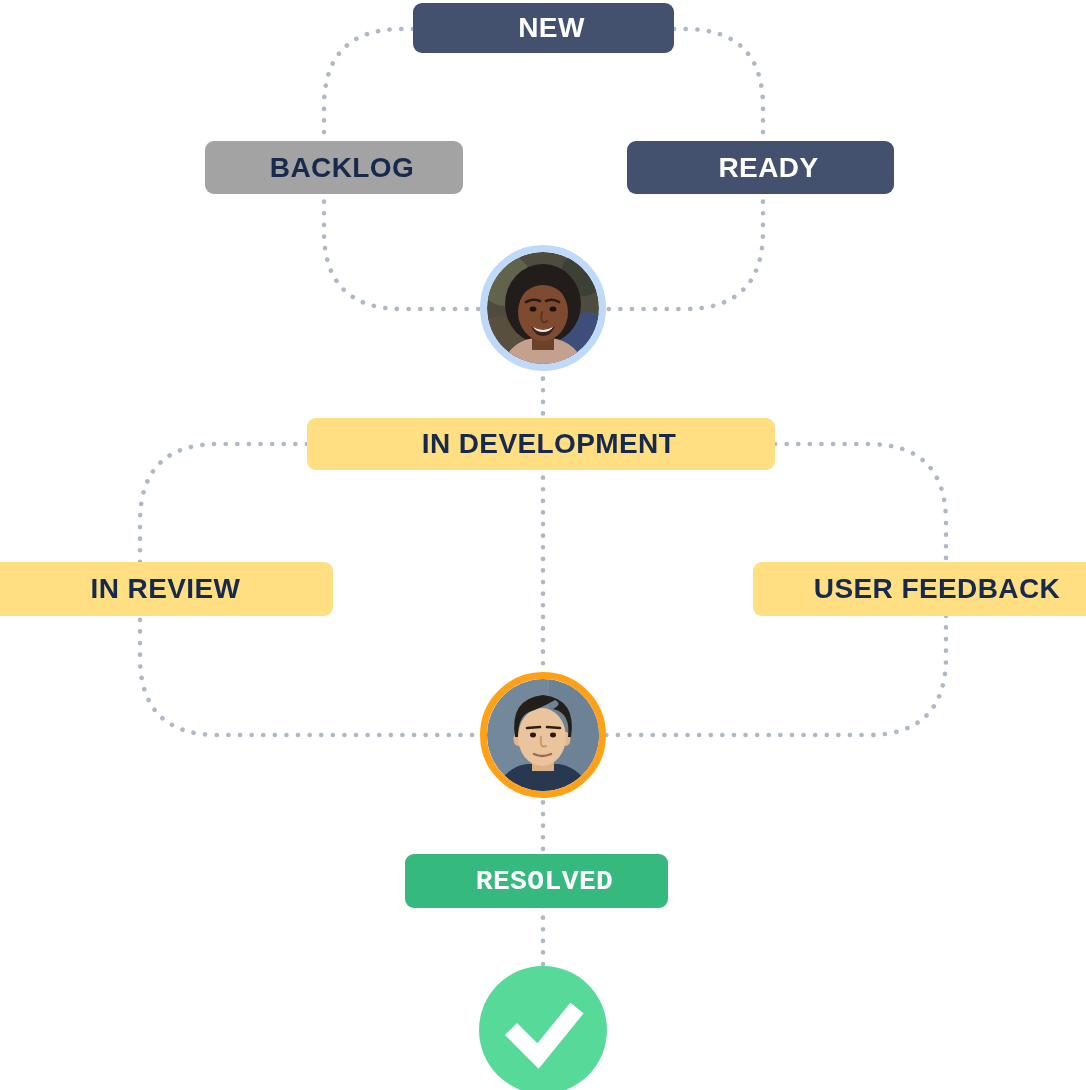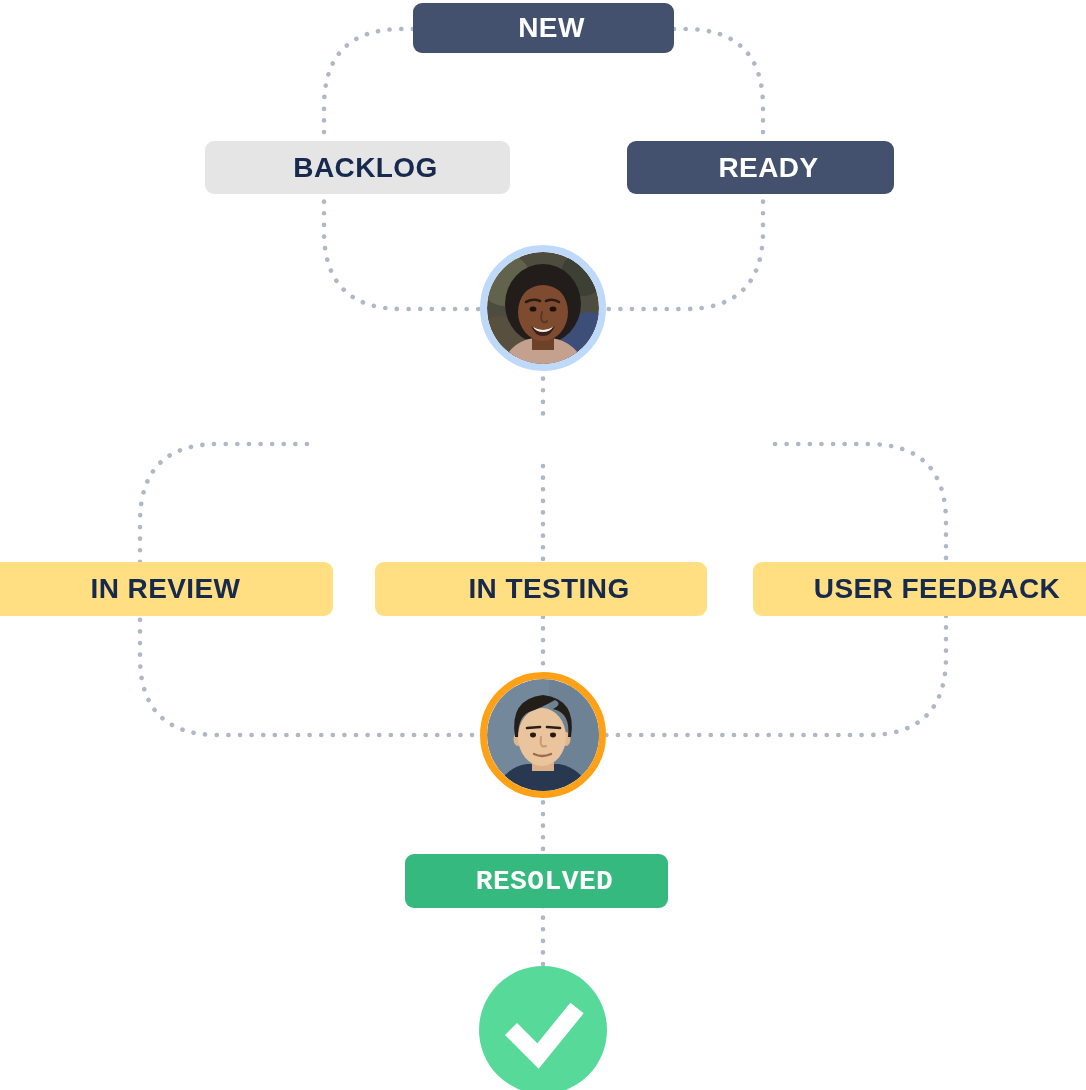--- a/index.html
+++ b/index.html
@@ -59,28 +59,28 @@
     <path d="M 674 29 L 685 29 Q 763 29 763 107 L 763 231 Q 763 309 685 309 L 602 309" stroke="#AFB8C6"></path>
     <path d="M 543 309 L 543 420" stroke="#AFB8C6"></path>
     <path d="M 307 444 L 218 444 Q 140 444 140 522 L 140 657 Q 140 735 218 735 L 484 735" stroke="#AFB8C6"></path>
     <path d="M 775 444 L 868 444 Q 946 444 946 522 L 946 657 Q 946 735 868 735 L 602 735" stroke="#AFB8C6"></path>
     <path d="M 543 466 L 543 855" stroke="#AFB8C6"></path>
     <path d="M 543 906 L 543 968" stroke="#AFB8C6"></path>
   </svg>
 
   <div class="badge" style="left: 413px; top: 3px; width: 261px; height: 50px; background: rgb(67, 81, 110); color: rgb(255, 255, 255);">NEW</div>
 
-  <div class="badge" style="left: 205px; top: 141px; width: 305px; height: 53px; background: #e5e5e5; color: rgb(23, 41, 77);">BACKLOG</div>
+  <div class="badge" style="left: 205px; top: 141px; width: 258px; height: 53px; background: #a3a3a3; color: rgb(23, 41, 77);">BACKLOG</div>
 
   <div class="badge" style="left: 618px; top: 141px; width: 267px; height: 53px; background: rgb(67, 81, 110); color: rgb(255, 255, 255); margin-left: 9px;">READY</div>
 
+  <div class="badge" style="left: 307px; top: 418px; width: 468px; height: 52px; background: rgb(255, 223, 130); color: rgb(23, 41, 77);">IN DEVELOPMENT</div>
 
   <div class="badge" style="left: -18px; top: 562px; width: 351px; height: 54px; background: rgb(255, 223, 130); color: rgb(23, 41, 77);">IN REVIEW</div>
 
-  <div class="badge" style="left: 375px; top: 562px; width: 332px; height: 54px; background: rgb(255, 223, 130); color: rgb(23, 41, 77);">IN TESTING</div>
 
   <div class="badge" style="left: 753px; top: 562px; width: 352px; height: 54px; background: rgb(255, 223, 130); color: rgb(23, 41, 77);">USER FEEDBACK</div>
 
   <div class="badge" style="left: 405px; top: 854px; width: 263px; height: 54px; background: rgb(53, 185, 127); color: rgb(255, 255, 255); font-family: Liberation Mono, monospace;">RESOLVED</div>
 
   <div class="avatar" style="left: 480px; top: 245px; border-color: rgb(190, 217, 249);">
     <svg viewBox="0 0 112 112">
       <defs>
           <clipPath id="clipA">
             <circle cx="56" cy="56" r="56"></circle>

